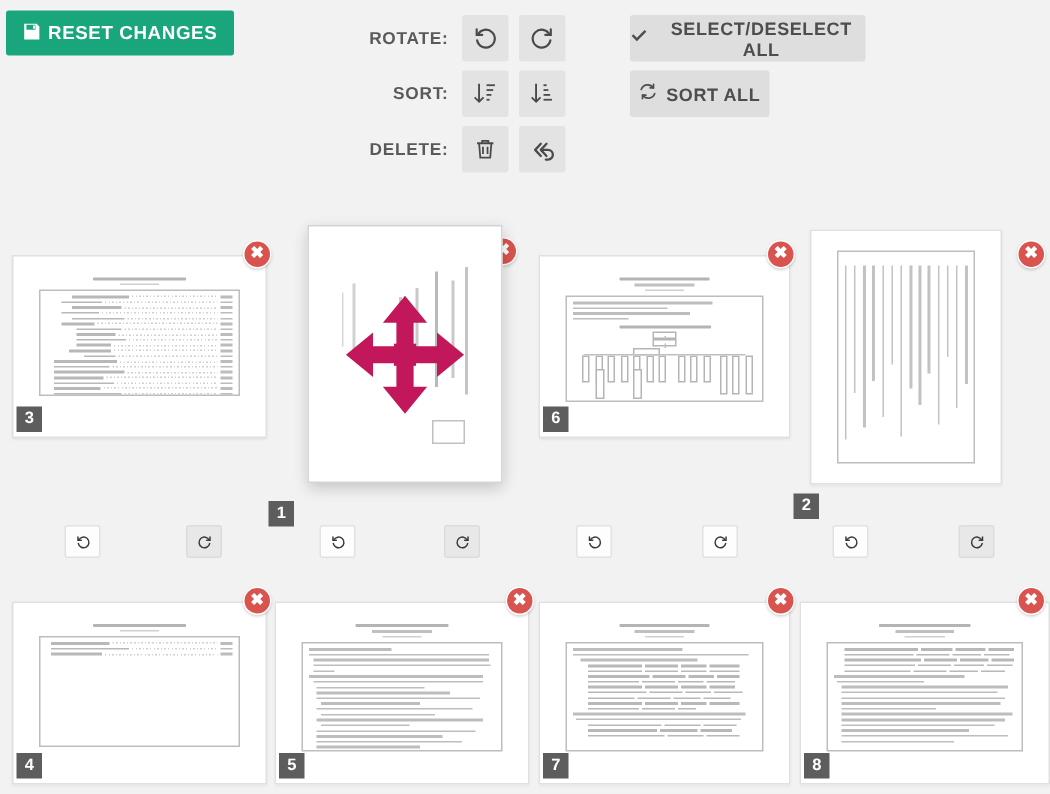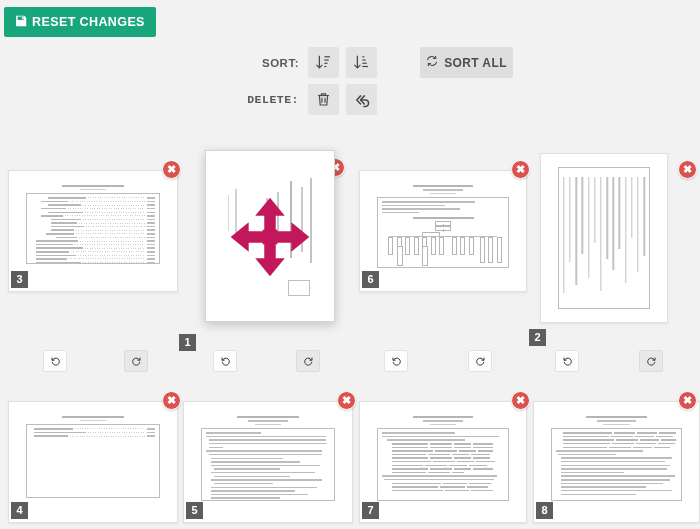--- a/index.html
+++ b/index.html
@@ -21,21 +21,21 @@
     border: none; border-radius: 2px;
     display: flex; align-items: center; gap: 5px;
     font-size: 12.5px; font-weight: bold; letter-spacing: .4px;
     cursor: pointer; font-family: "Liberation Sans", sans-serif;
   }
   .save-btn .gly { font-size: 12px; line-height: 1; }
 
   .ctl-row { position: absolute; display: flex; align-items: center; }
   .ctl-row-1 { left: 236px; top: 10px; }
   .ctl-row-2 { left: 236px; top: 47px; justify-content: center; }
-  .ctl-row-3 { left: 236px; top: 84px; font-family: Liberation Mono, monospace; }
+  .ctl-row-3 { left: 236px; top: 84px; }
 
   .ctl-label {
     width: 72px; text-align: right;
     font-size: 11.5px; font-weight: bold; color: #5a5a5a;
     letter-spacing: .5px; padding-right: 9px;
   }
   .icon-btn {
     width: 31px; height: 31px; margin-right: 7px;
     background: #e3e3e3; border: none; border-radius: 2px;
     display: flex; align-items: center; justify-content: center;
@@ -148,20 +148,35 @@
 
     <button class="save-btn">
       <span class="gly">
         <svg width="12" height="12" viewBox="0 0 16 16" fill="#ffffff">
           <path d="M1.5 1h11L15 3.5V15H1.5V1zm2 1v4.5h8V2h-8zm6 .6h1.6V5.6H9.5V2.6zM3.5 9h9v5h-9V9z"></path>
         </svg>
       </span>
       <span>RESET CHANGES</span>
     </button>
 
+    <div class="ctl-row ctl-row-1">
+      <div class="ctl-label">ROTATE:</div>
+      <button class="icon-btn">
+        <svg width="17" height="17" viewBox="0 0 20 20" fill="none" stroke="#4a4a4a" stroke-width="1.7" stroke-linecap="round">
+          <path d="M4.2 7.2A7 7 0 1 1 3.6 11.6"></path>
+          <path d="M3.3 3.1v4.3h4.3"></path>
+        </svg>
+      </button>
+      <button class="icon-btn">
+        <svg width="17" height="17" viewBox="0 0 20 20" fill="none" stroke="#4a4a4a" stroke-width="1.7" stroke-linecap="round">
+          <path d="M15.8 7.2A7 7 0 1 0 16.4 11.6"></path>
+          <path d="M16.7 3.1v4.3h-4.3"></path>
+        </svg>
+      </button>
+    </div>
 
     <div class="ctl-row ctl-row-2">
       <div class="ctl-label">SORT:</div>
       <button class="icon-btn">
         <svg width="17" height="17" viewBox="0 0 20 20" fill="#4a4a4a">
           <path d="M4.4 2.2h1.5v12.4l2.3-2.3 1 1-4 4-4-4 1-1 2.2 2.3z"></path>
           <rect x="11" y="2.6" width="6.6" height="1.4"></rect>
           <rect x="11" y="6.4" width="5.2" height="1.4"></rect>
           <rect x="11" y="10.2" width="3.8" height="1.4"></rect>
           <rect x="11" y="14" width="2.4" height="1.4"></rect>
@@ -190,20 +205,28 @@
       </button>
       <button class="icon-btn">
         <svg width="18" height="18" viewBox="0 0 20 20" fill="none" stroke="#4a4a4a" stroke-width="1.7" stroke-linecap="round" stroke-linejoin="round">
           <path d="M8.4 5.4L4.2 9.9l4.2 4.5"></path>
           <path d="M12.6 5.4L8.4 9.9l4.2 4.5"></path>
           <path d="M8.6 9.9h5.1a3.6 3.6 0 0 1 0 7.2h-1.6"></path>
         </svg>
       </button>
     </div>
 
+    <button class="wide-btn sel-all">
+      <span>
+        <svg width="12" height="12" viewBox="0 0 16 16" fill="#4d4d4d">
+          <path d="M6.1 12.6L1.5 8l1.5-1.5 3.1 3.1L13 2.7l1.5 1.5z"></path>
+        </svg>
+      </span>
+      <span>SELECT/DESELECT ALL</span>
+    </button>
 
     <button class="wide-btn reset-all">
       <span>
         <svg width="12" height="12" viewBox="0 0 16 16" fill="none" stroke="#4d4d4d" stroke-width="1.5" stroke-linecap="round">
           <path d="M2 6.2A6 6 0 0 1 12.6 4.6"></path>
           <path d="M14 9.8A6 6 0 0 1 3.4 11.4"></path>
           <path d="M12.9 1.7v3h-3M3.1 14.3v-3h3"></path>
         </svg>
       </span>
       <span>SORT ALL</span>

